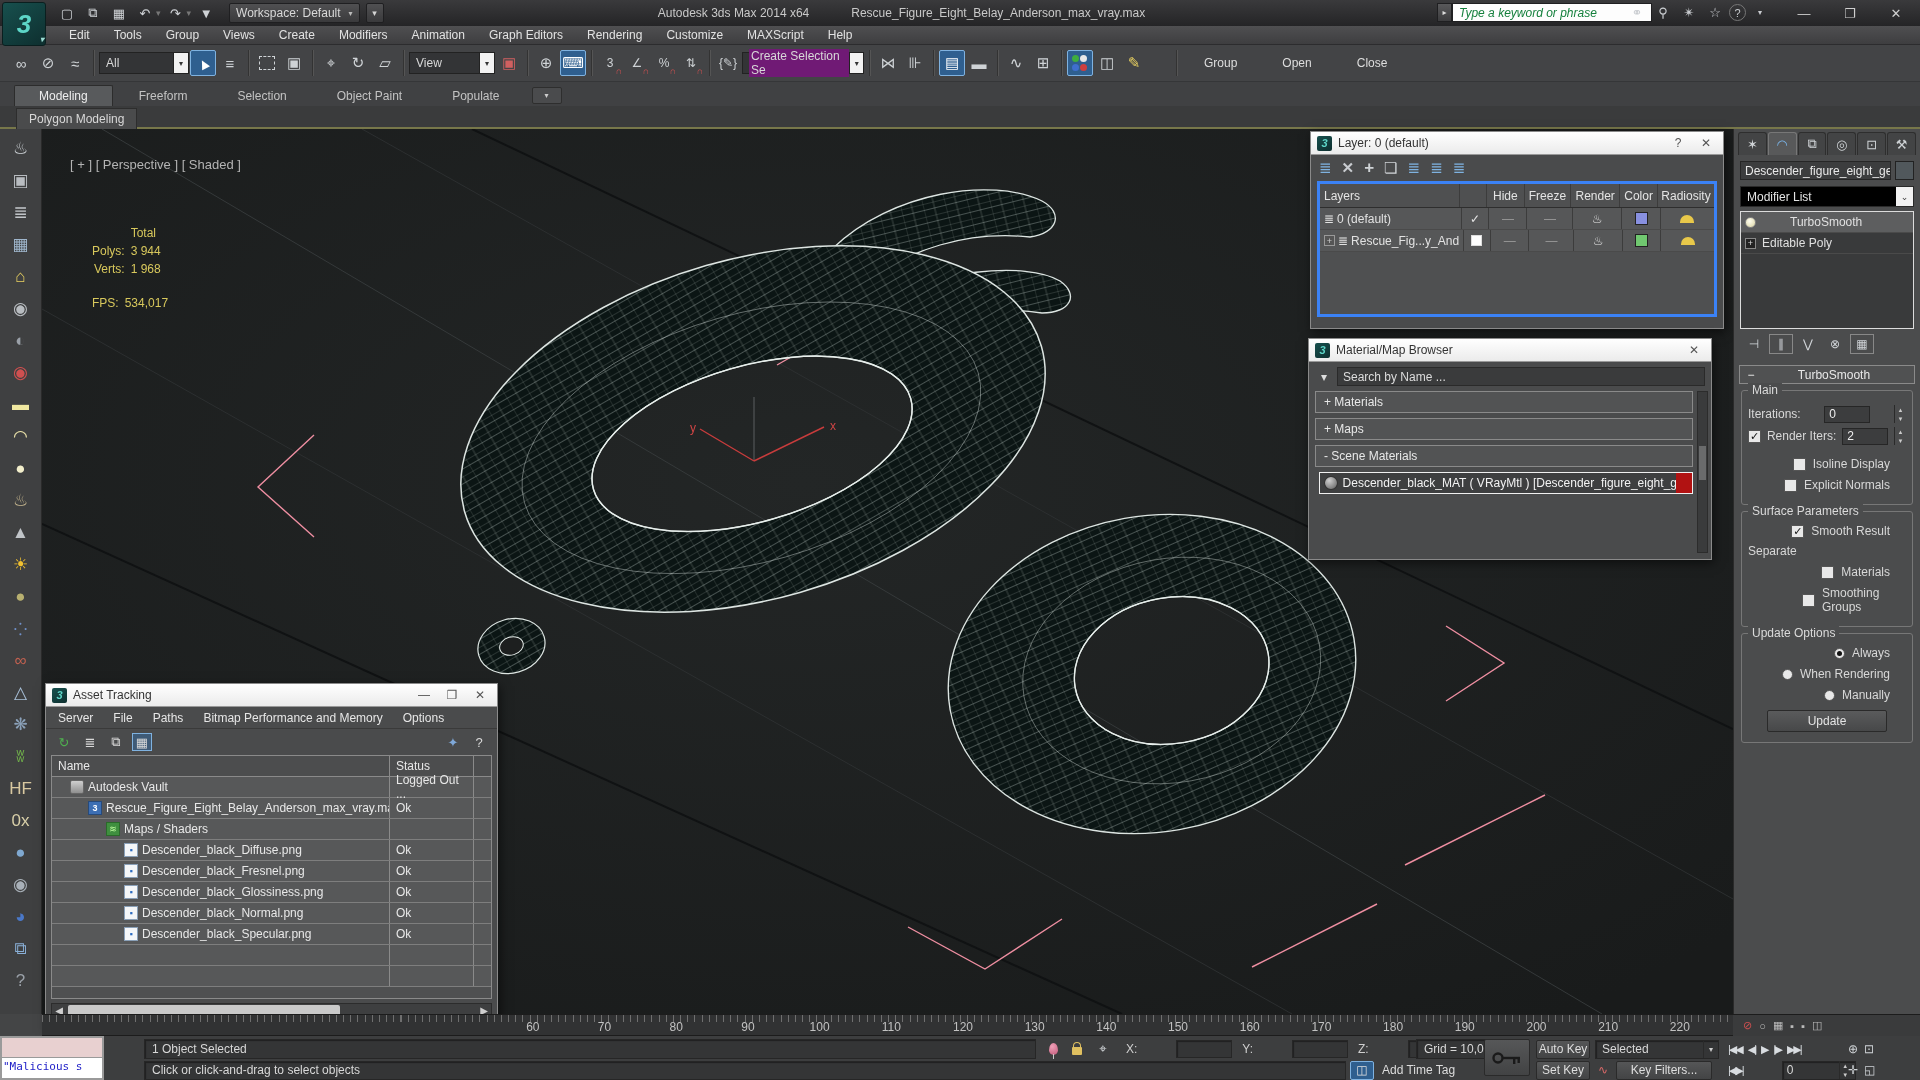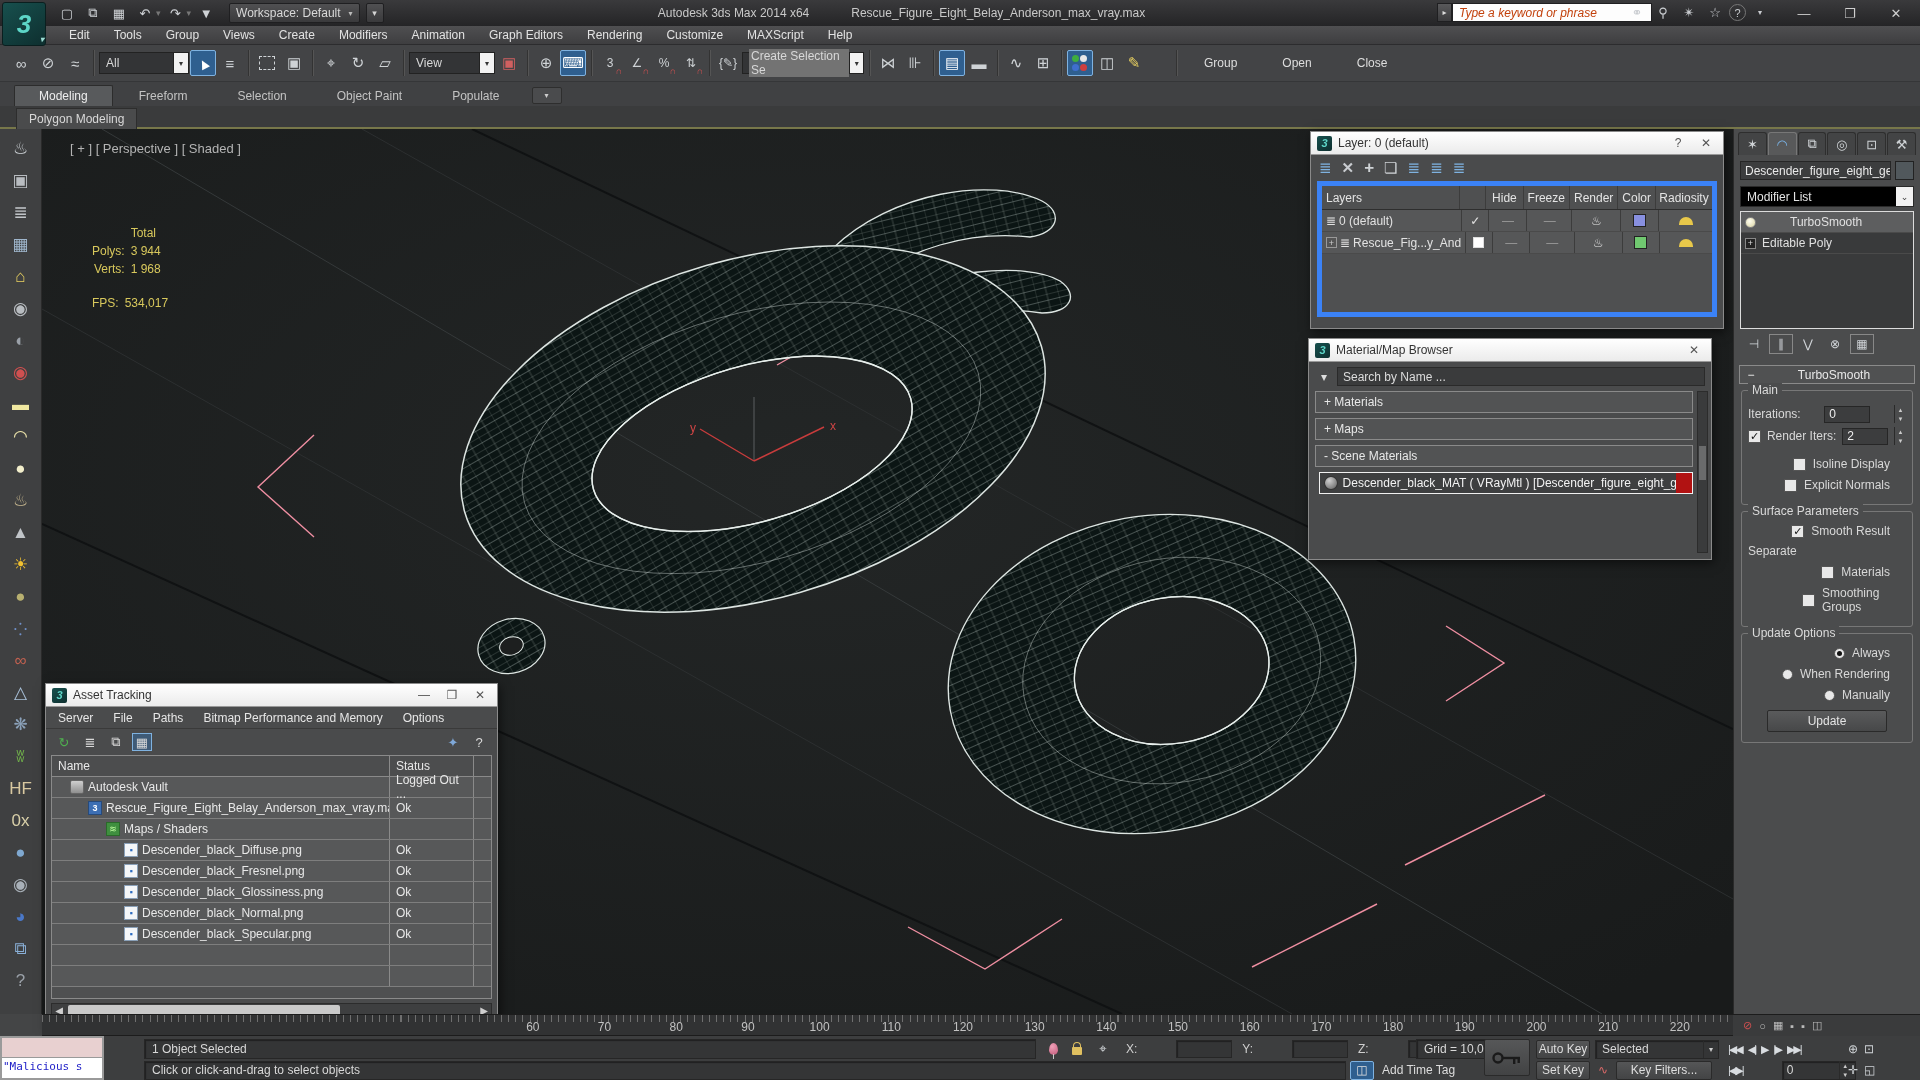--- a/index.html
+++ b/index.html
@@ -20,21 +20,21 @@
   .qat-sep { color:#777; font-size:9px; margin-left:-4px; }
   .ws-drop { margin-left:8px; height:20px; background:linear-gradient(#505052,#3a3a3c); border:1px solid #1f1f21;
     border-radius:2px; display:flex; align-items:center; padding:0 6px; gap:8px; color:#d9d9d9; }
   .ws-extra { width:18px; height:20px; background:linear-gradient(#505052,#3a3a3c); border:1px solid #1f1f21;
     border-radius:2px; display:flex; align-items:center; justify-content:center; margin-left:2px; font-size:9px; }
   .title-text { position:absolute; left:50%; transform:translateX(-62%); top:0; height:26px; display:flex;
     align-items:center; gap:42px; color:#c9c9c9; white-space:nowrap; }
   .search-wrap { position:absolute; right:268px; top:3px; display:flex; align-items:center; }
   .search-flyout { width:15px; height:19px; background:linear-gradient(#59595b,#3c3c3e); border:1px solid #1f1f21;
     display:flex; align-items:center; justify-content:center; font-size:8px; color:#ddd; }
-  .search-box { width:200px; height:19px; background:#fdfdfd; border:1px solid #1f1f21; color:#c2410c;
+  .search-box { width:200px; height:19px; background:#fdfdfd; border:1px solid #1f1f21; color:#15803d;
     font-style:italic; display:flex; align-items:center; padding:0 6px; }
   .tb-iconrow { position:absolute; right:148px; top:3px; display:flex; align-items:center; gap:2px; }
   .tb-ic { width:24px; height:19px; display:flex; align-items:center; justify-content:center; color:#c9ccd0; font-size:13px; }
   .winctl { position:absolute; right:6px; top:0; height:26px; display:flex; align-items:center; gap:26px; padding-right:8px; }
   .winctl span { color:#cfcfcf; font-size:13px; width:20px; text-align:center; }
 
   
   .menubar { position:absolute; left:0; top:26px; width:1920px; height:19px;
     background:linear-gradient(#4f4f51,#3e3e40); display:flex; align-items:center; padding-left:58px; gap:2px;
     border-bottom:1px solid #2c2c2e; }
@@ -71,41 +71,41 @@
   .polytab { position:absolute; left:16px; top:2px; height:21px; padding:3px 12px; background:#4a4b4c;
     border:1px solid #2d2d2d; border-bottom:none; color:#d8d8d8; }
 
   
   .leftrail { position:absolute; left:0; top:129px; width:42px; height:885px; background:#3f4041;
     display:flex; flex-direction:column; align-items:center; padding-top:4px; gap:1px; border-right:1px solid #2a2a2a; }
   .ltbtn { width:34px; height:31px; display:flex; align-items:center; justify-content:center; font-size:17px; }
 
   
   .viewport { position:absolute; left:42px; top:129px; width:1691px; height:885px; background:#1d1f1f; overflow:hidden; }
-  .vp-label { position:absolute; left:28px; top:12px; color:#b4b4b4; font-size:13px; }
+  .vp-label { position:absolute; left:28px; top:28px; color:#b4b4b4; font-size:13px; }
   .vp-stats { position:absolute; left:48px; top:94px; color:#d8c85c; font-size:12px; line-height:16px; }
   .vp-stats table td { padding:0 4px 0 0; }
   .vp-stats .num { text-align:left; }
   .vp-stats .lbl { text-align:right; }
   .fps-row { margin-top:14px; }
   .axis-lab { position:absolute; color:#d04545; font-size:12px; }
 
   
   .win { position:absolute; background:#4a4b4c; border:1px solid #8a8a8a; box-shadow:2px 3px 10px rgba(0,0,0,.55); }
   .win-title { height:23px; background:linear-gradient(#ffffff,#ebebeb); display:flex; align-items:center;
     padding:0 6px; gap:6px; color:#333; border-bottom:1px solid #999; }
   .win-logo { width:15px; height:15px; background:linear-gradient(145deg,#17504e,#0e2f2f); border-radius:2px;
     color:#5dd6c8; font-size:11px; font-weight:bold; font-style:italic; display:flex; align-items:center; justify-content:center; }
   .win-title .t { flex:1; white-space:nowrap; overflow:hidden; }
   .win-title .wbtn { color:#555; width:22px; text-align:center; font-size:12px; }
 
   
   .layer-tools { height:26px; display:flex; align-items:center; gap:10px; padding:0 8px; }
   .layer-tools span { font-size:15px; color:#cfd3d6; }
-  .ltable { margin:0 6px; border:5px solid #3b82f6; background:#4f5051; height:136px; }
+  .ltable { margin:0 6px; border:3px solid #3b82f6; background:#4f5051; height:136px; }
   .lhead { display:flex; height:24px; align-items:center; border-bottom:1px solid #2e2e2e; color:#e4e4e4; }
   .lhead div, .lrow div { padding:0 4px; border-right:1px solid #3c3c3c; height:100%; display:flex; align-items:center; }
   .lrow { display:flex; height:22px; align-items:center; background:#565758; border-bottom:1px solid #4a4a4a; color:#e2e2e2; }
   .lc-name { width:150px; } .lc-cur { width:28px; justify-content:center; } .lc-hide { width:40px; justify-content:center; }
   .lc-freeze { width:48px; justify-content:center; } .lc-render { width:52px; justify-content:center; }
   .lc-color { width:40px; justify-content:center; } .lc-rad { width:56px; justify-content:center; border-right:none !important; }
   .sw { width:13px; height:13px; border:1px solid #222; }
   .dash { color:#9a9a9a; letter-spacing:-1px; }
   .radgl { width:14px; height:8px; background:#e8c84a; border-radius:7px 7px 0 0; position:relative; }
   .layericon { font-size:12px; margin-right:3px; }
@@ -350,21 +350,21 @@
         <span>%</span>
         <span class="magnet">∩</span>
       </span>
     <span class="tbtn small">
         <span>⇅</span>
         <span class="magnet">∩</span>
       </span>
     <div class="tsep"></div>
     <span class="tbtn small">{✎}</span>
     <div class="tdrop" style="width:122px">
-      <span style="background:#737373;padding:0 2px">Create Selection Se</span>
+      <span style="background:#701a75;padding:0 2px">Create Selection Se</span>
       <span class="arrowbox">▾</span>
     </div>
     <div class="tsep"></div>
     <span class="tbtn">⋈</span>
     <span class="tbtn">⊪</span>
     <div class="tsep"></div>
     <span class="tbtn active">▤</span>
     <span class="tbtn">▬</span>
     <div class="tsep"></div>
     <span class="tbtn">∿</span>

